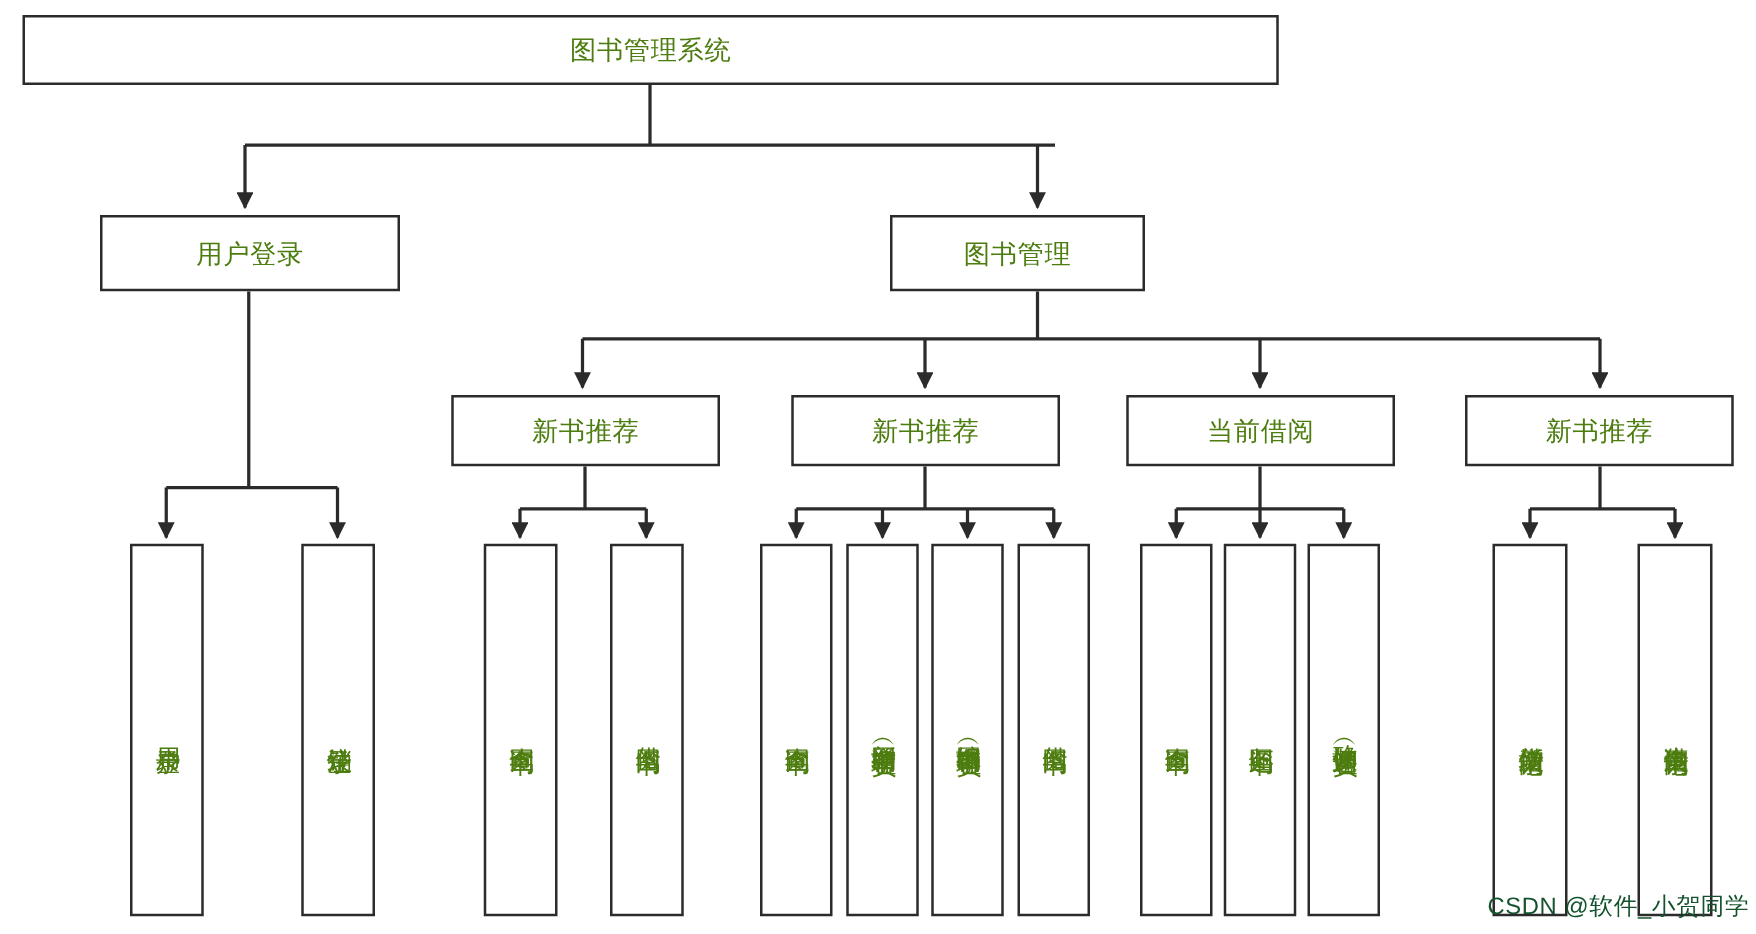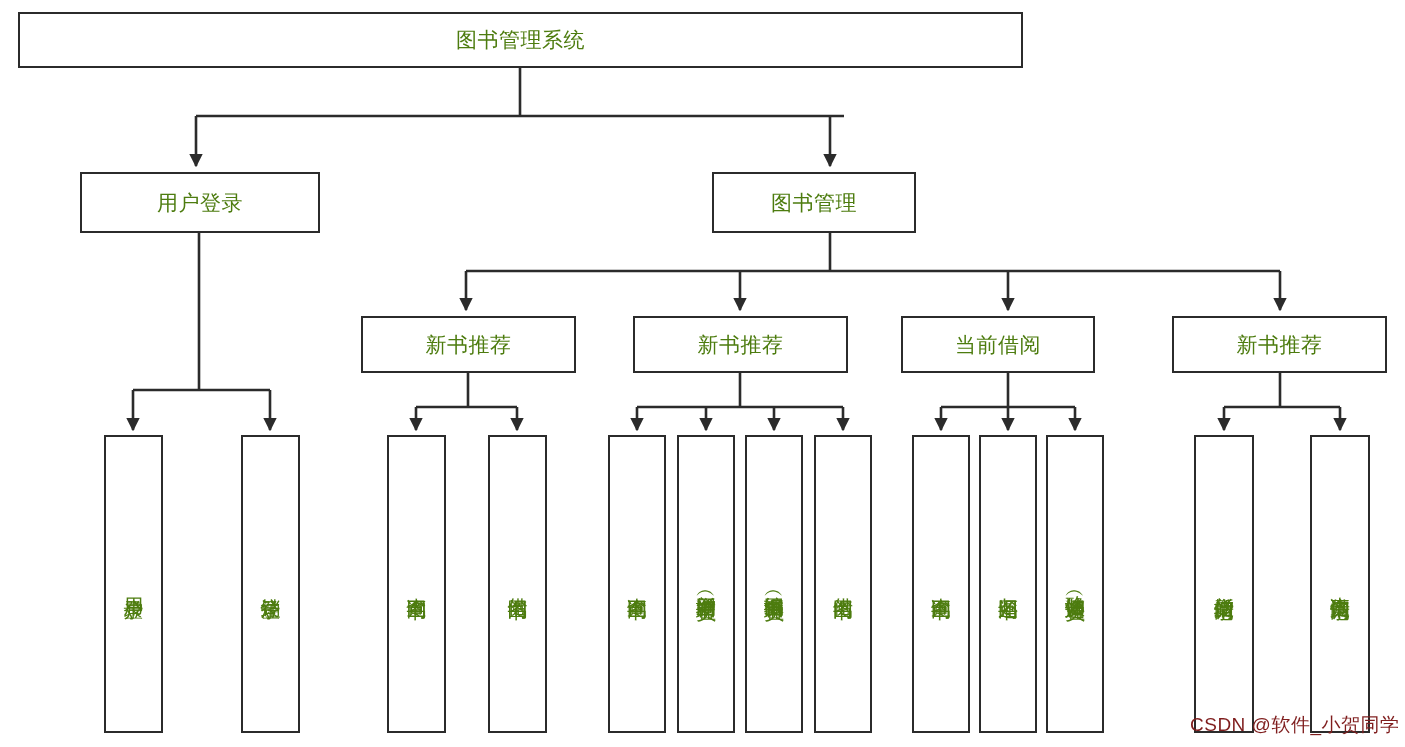--- a/index.html
+++ b/index.html
@@ -46,21 +46,21 @@
     letter-spacing: 1px;
     padding: 4px 0;
   }
   .node.vertical .vlabel {
     writing-mode: vertical-rl;
     text-orientation: upright;
     white-space: nowrap;
   }
   .watermark {
     position: absolute;
-    color: #7f1d1d;
+    color: #14532d;
     font-size: 19px;
     white-space: nowrap;
     letter-spacing: 0.5px;
   }
 </style>
 </head>
 <body>
 
 <div id="canvas">
 
@@ -124,21 +124,21 @@
   <div class="node horizontal" style="left:712px; top:172px; width:204px; height:61px;">
     <span>图书管理</span>
   </div>
 
   <div class="node horizontal" style="left:361px; top:316px; width:215px; height:57px;">
     <span>新书推荐</span>
   </div>
   <div class="node horizontal" style="left:633px; top:316px; width:215px; height:57px;">
     <span>新书推荐</span>
   </div>
-  <div class="node horizontal" style="left:901px; top:316px; width:194px; height:57px;">
+  <div class="node horizontal" style="left:901px; top:316px; width:215px; height:57px;">
     <span>当前借阅</span>
   </div>
   <div class="node horizontal" style="left:1172px; top:316px; width:215px; height:57px;">
     <span>新书推荐</span>
   </div>
 
   <div class="node vertical" style="left:104px; top:435px; width:59px; height:298px;">
     <span class="vlabel">用户登录</span>
   </div>
   <div class="node vertical" style="left:241px; top:435px; width:59px; height:298px;">

